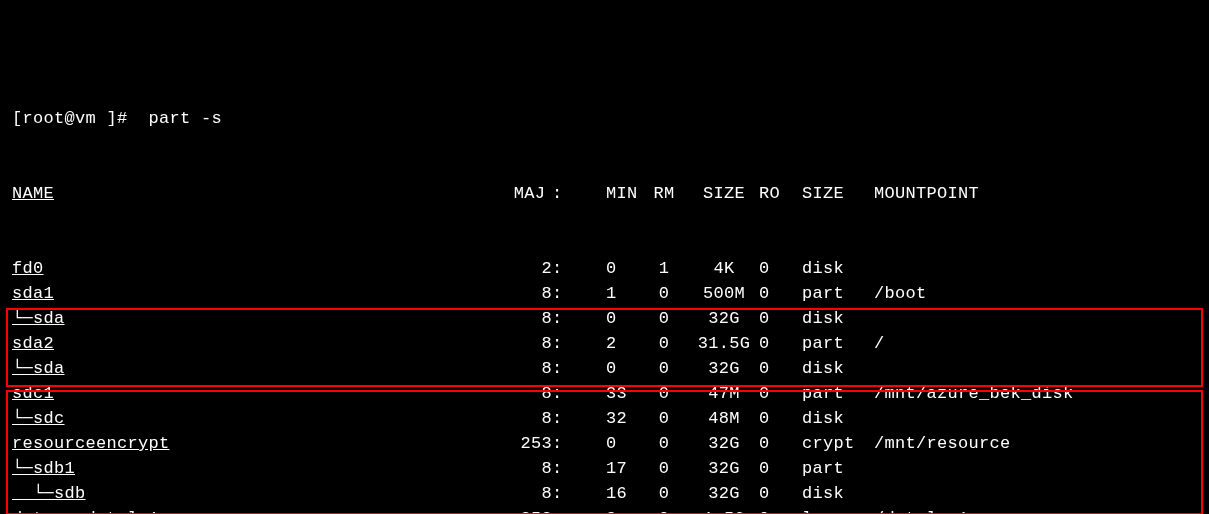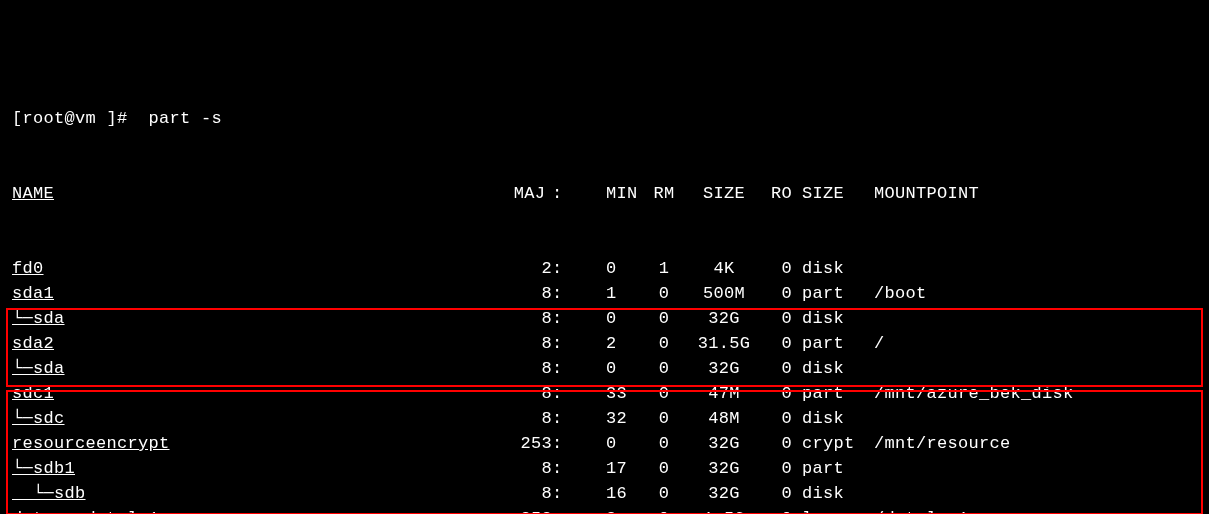--- a/index.html
+++ b/index.html
@@ -29,21 +29,21 @@
     .cell {
       display: inline-block;
       vertical-align: top;
     }
     .c-name { width: 495px; text-decoration: underline; }
     .c-maj  { width: 45px; text-align: right; }
     .c-sep  { width: 10px; text-align: center; }
     .c-min  { width: 33px; text-align: left; margin-left: 44px; }
     .c-rm   { width: 50px; text-align: center; }
     .c-size { width: 70px; text-align: center; }
-    .c-ro   { width: 33px; text-align: right; }
+    .c-ro   { width: 33px; }
     .c-type { width: 70px; text-align: left; padding-left: 10px;}
     .c-mnt  { width: auto; text-align: left; padding-left: 12px;}
     .highlight-box {
       position: absolute;
       border: 2px solid #ff0000;
       left: 6px;
       right: 6px;
       pointer-events: none;
       z-index: 5;
     }

